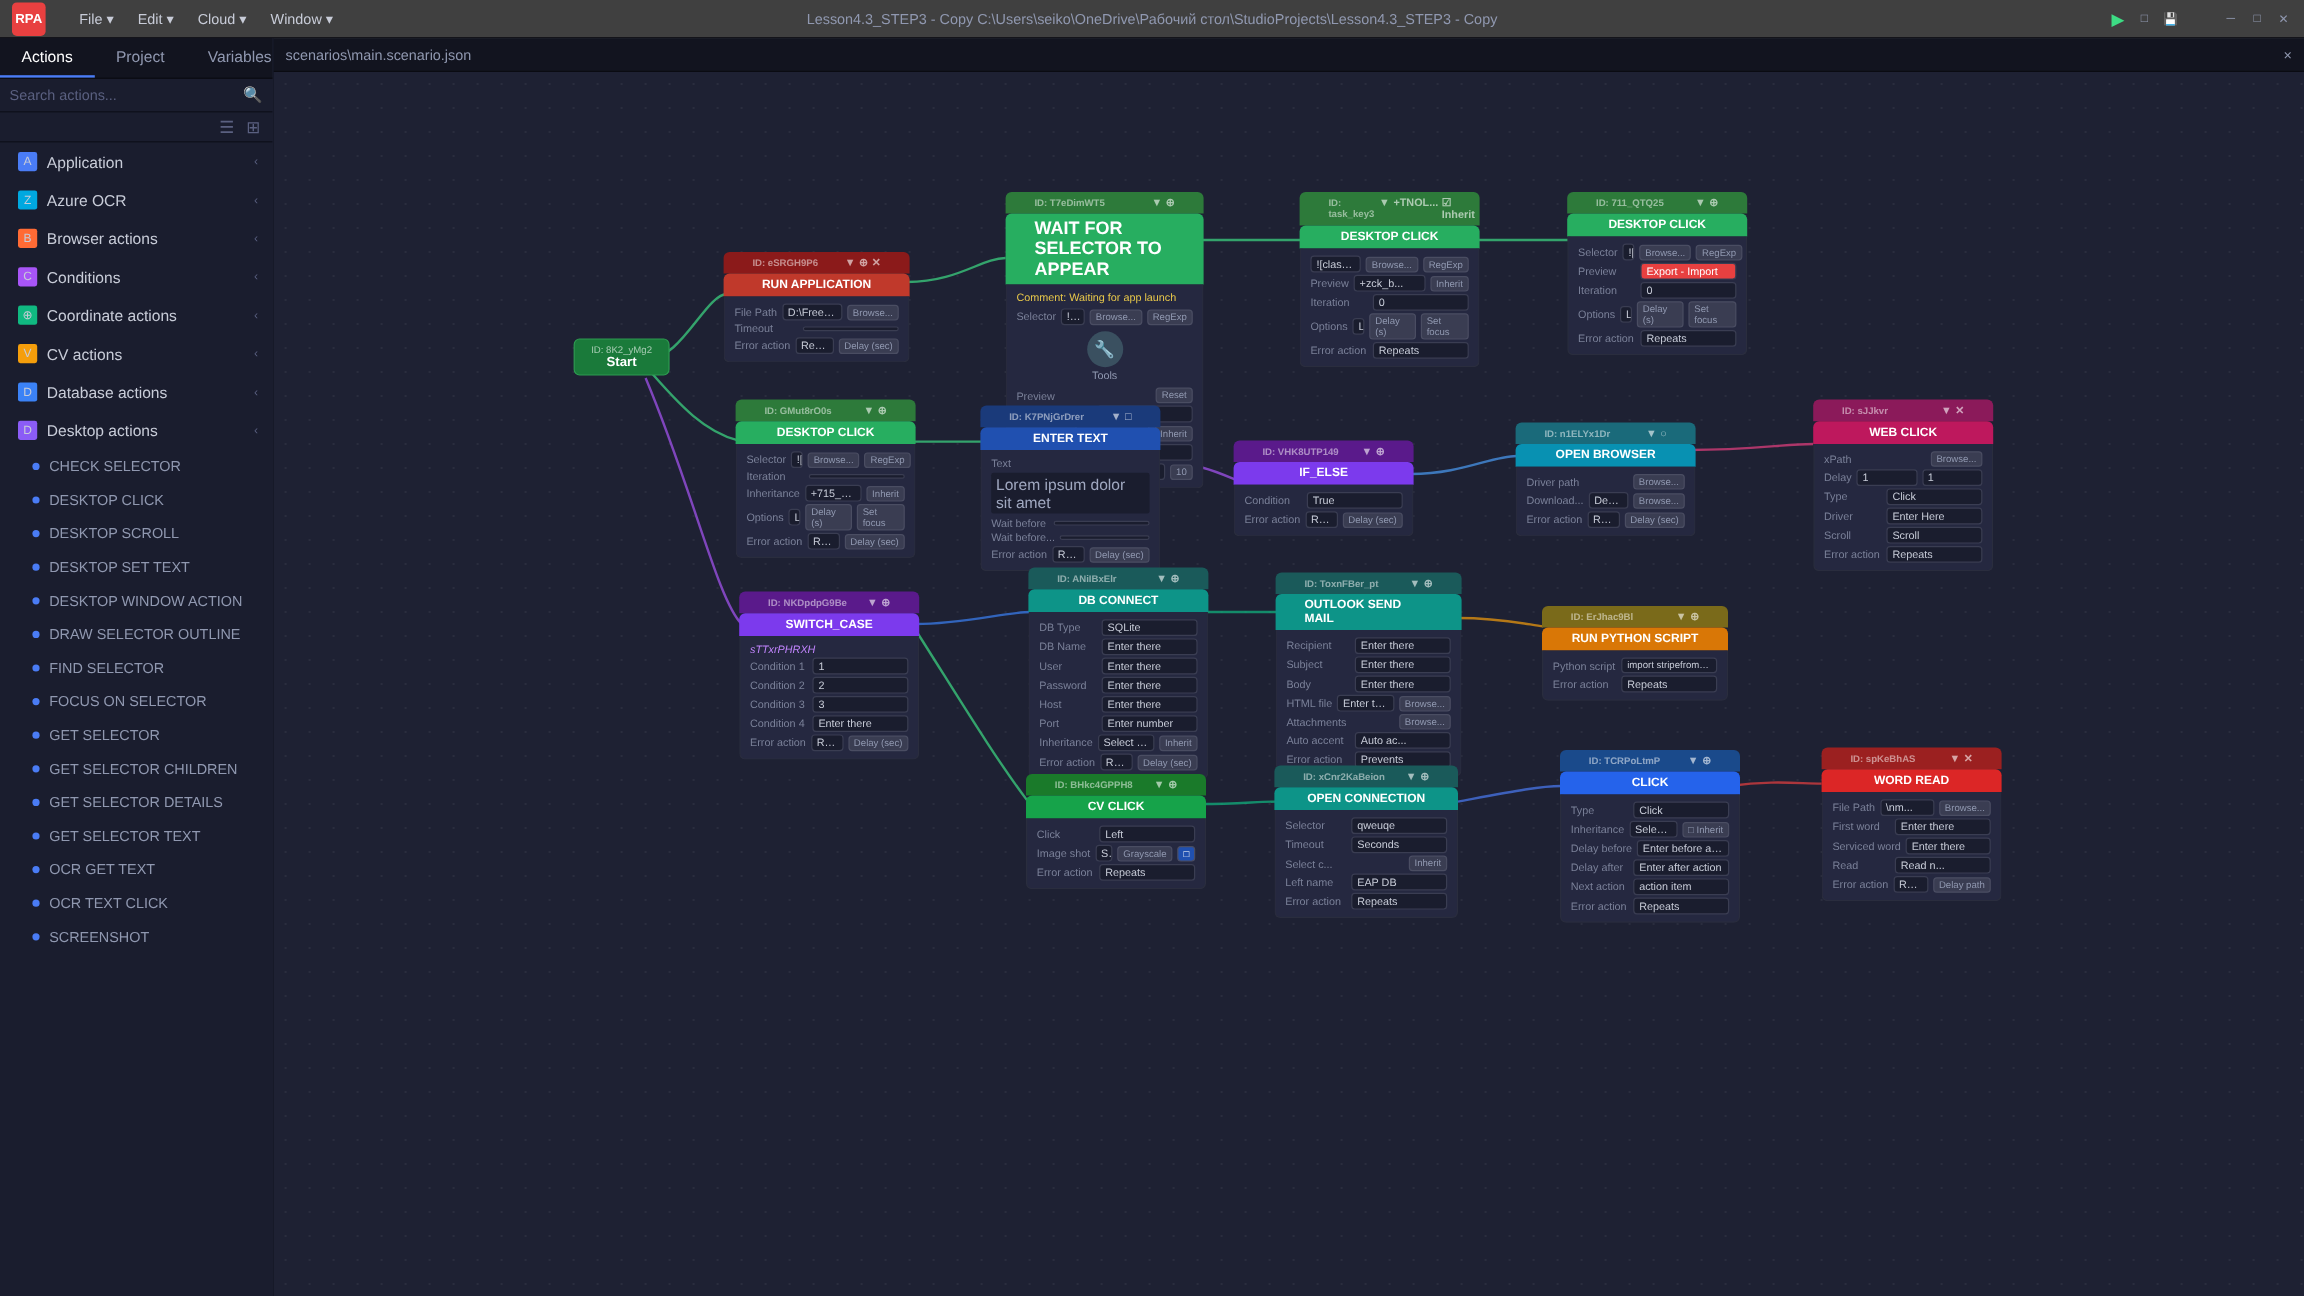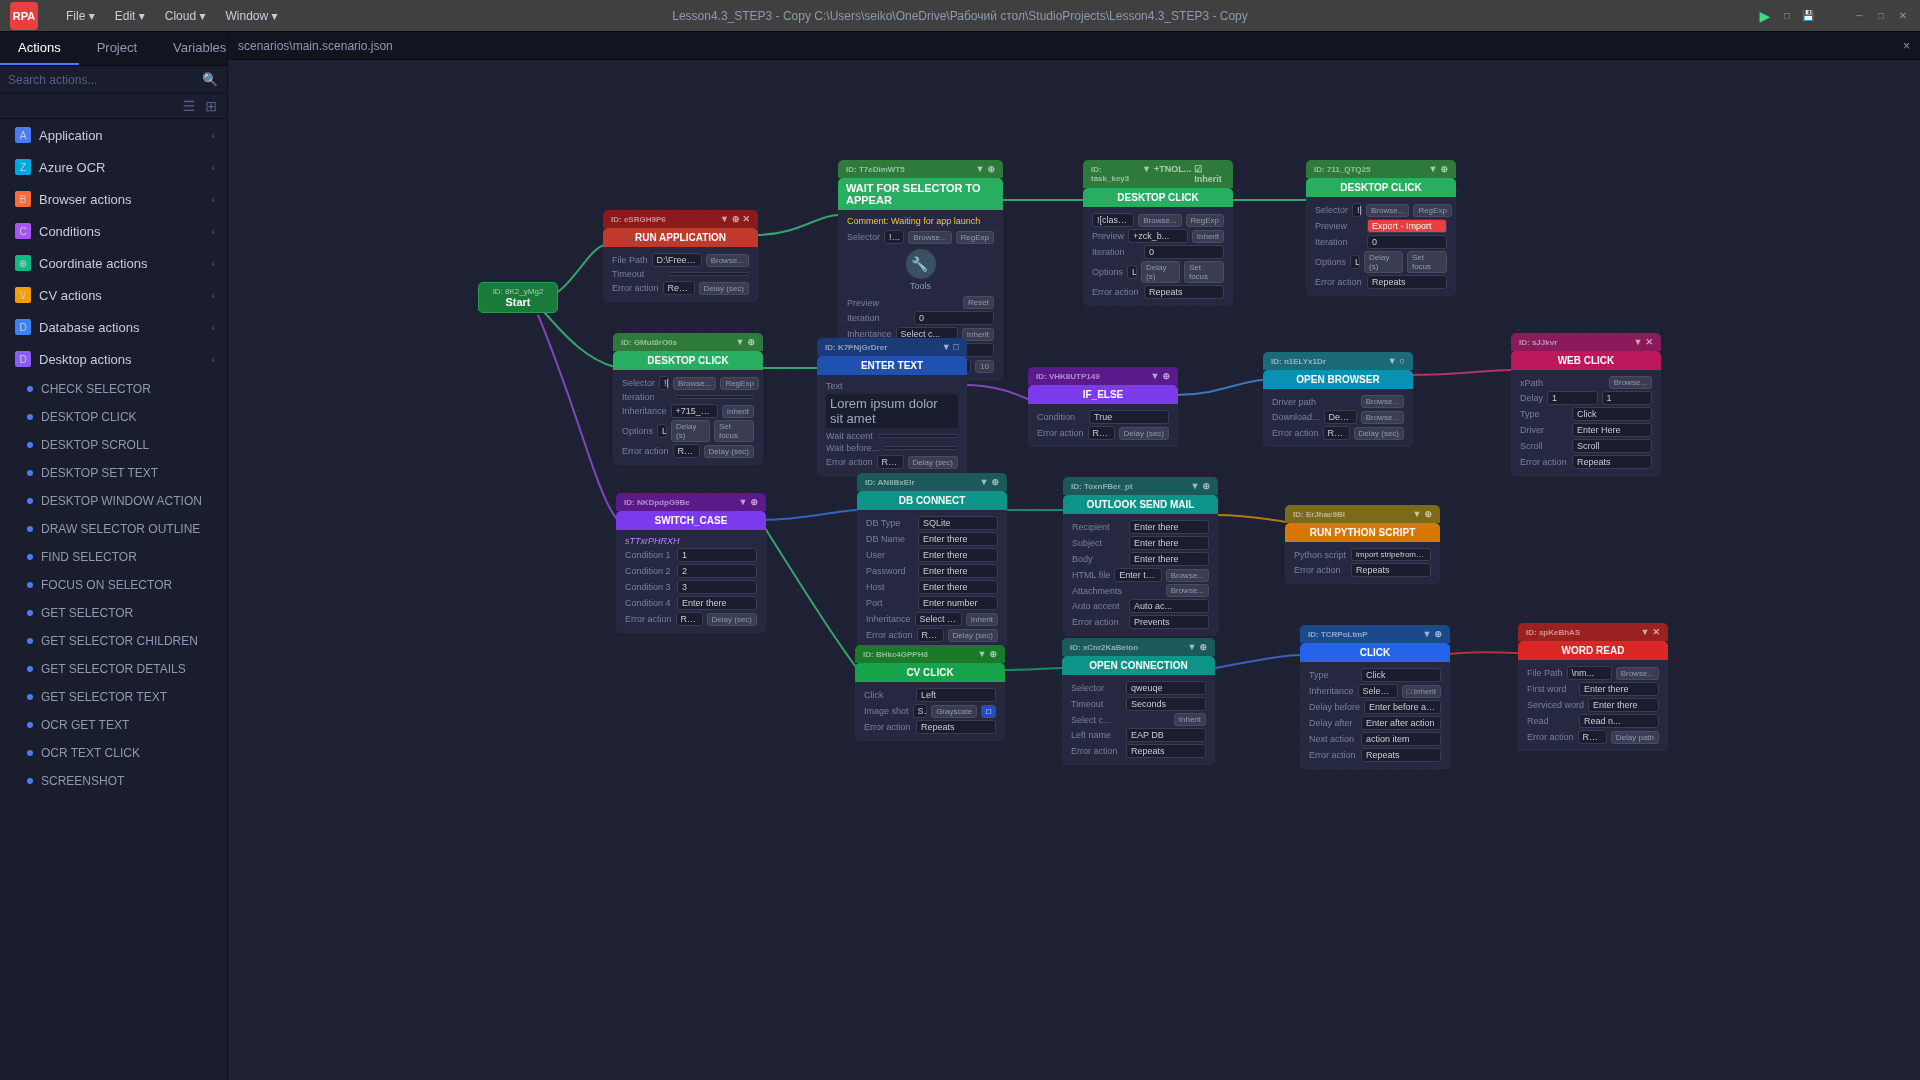--- a/index.html
+++ b/index.html
@@ -247,21 +247,21 @@
       position: absolute;
       border-radius: 6px;
       font-size: 10px;
       color: #c8ccd8;
       min-width: 150px;
     }
     .node-header {
       display: flex;
       align-items: center;
       justify-content: space-between;
-      padding: 4px 8px;
+      padding: 4px 24px;
       border-radius: 5px 5px 0 0;
       font-size: 10px;
       font-weight: bold;
       color: white;
     }
     .node-body {
       background: #252840;
       border-radius: 0 0 5px 5px;
       padding: 5px 8px;
       font-size: 9px;
@@ -605,21 +605,21 @@
       </div>
 
       <div class="node" style="left:610px;top:100px;width:165px;">
         <div class="node-header nh-green">
           <span class="node-id">ID: T7eDimWT5</span>
           <div class="node-header-icons">
               <span>▼</span>
               <span>⊕</span>
             </div>
         </div>
-        <div class="node-header" style="background:#27ae60;font-size:11px;justify-content:center;">
+        <div class="node-header" style="background:#27ae60;font-size:15px;justify-content:center;">
           <span>WAIT FOR SELECTOR TO APPEAR</span>
         </div>
         <div class="node-body">
           <div class="node-row" style="font-size:9px;color:#e8c84a;margin-bottom:2px">Comment: Waiting for app launch</div>
           <div class="node-row">
               <span class="node-label">Selector</span>
               <span class="node-value">![class_na...</span>
               <span class="node-btn">Browse...</span>
               <span class="node-btn">RegExp</span>
             </div>
@@ -782,21 +782,21 @@
         </div>
         <div class="node-header" style="background:#2050b0;justify-content:center;">
           <span>ENTER TEXT</span>
         </div>
         <div class="node-body">
           <div class="node-row">
               <span class="node-label">Text</span>
             </div>
           <div style="font-size:13px;color:#a0a8c0;margin:2px 0;padding:2px 4px;background:#1a1d2e;border-radius:2px">Lorem ipsum dolor sit amet</div>
           <div class="node-row">
-              <span class="node-label">Wait accent</span>
+              <span class="node-label">Wait before</span>
               <span class="node-value"></span>
             </div>
           <div class="node-row">
               <span class="node-label">Wait before...</span>
               <span class="node-value"></span>
             </div>
           <div class="node-row">
               <span class="node-label">Error action</span>
               <span class="node-value">Repeats</span>
               <span class="node-btn">Delay (sec)</span>

